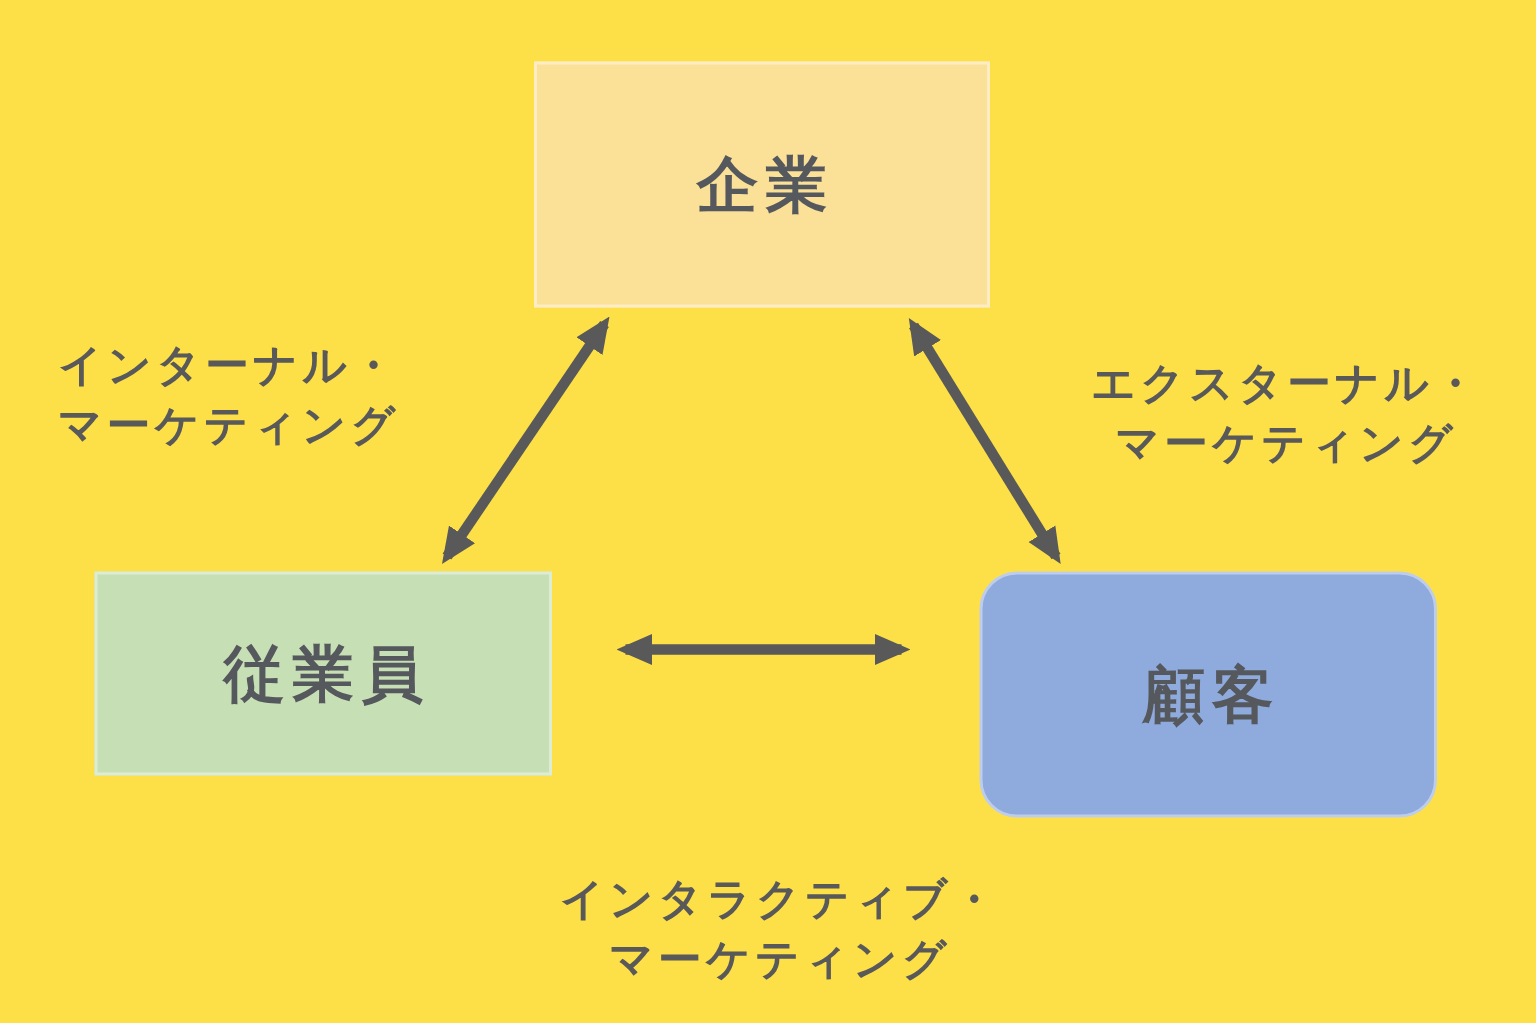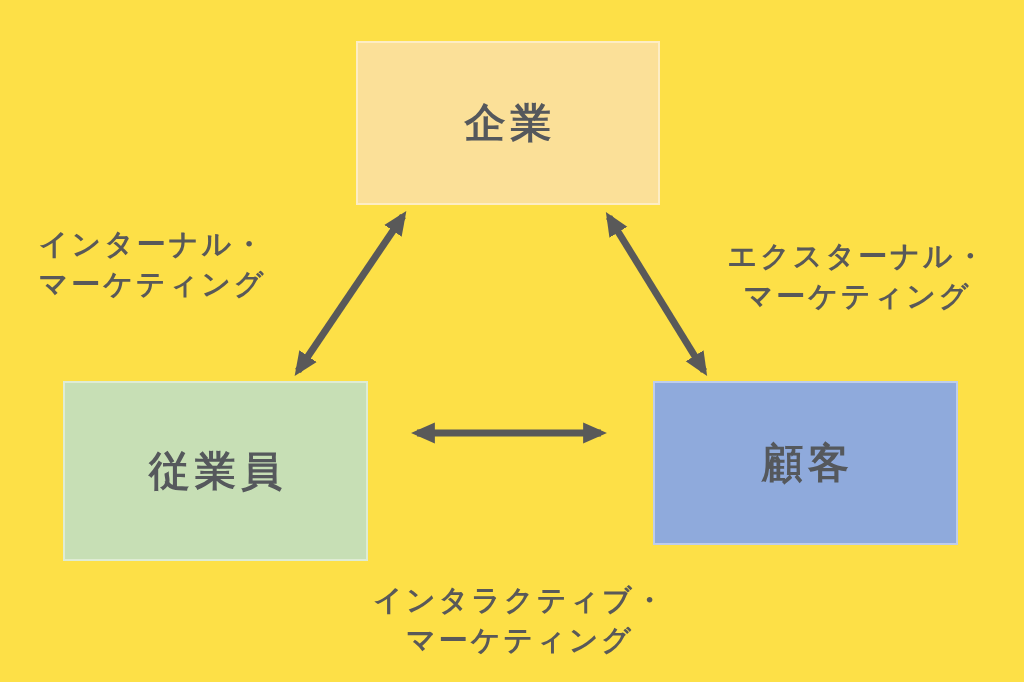--- a/index.html
+++ b/index.html
@@ -30,21 +30,21 @@
     border: 2px solid transparent;
   }
   .node-label {
     font-size: 41px;
     font-weight: 700;
     letter-spacing: 5px;
     text-indent: 5px; 
     white-space: nowrap;
   }
   .node.company  { left: 356px; top: 41px;  width: 304px; height: 164px; }
-  .node.employee { left: 63px;  top: 381px; width: 305px; height: 180px; }
+  .node.employee { left: 63px;  top: 381px; width: 305px; height: 136px; }
   .node.customer { left: 653px; top: 381px; width: 305px; height: 164px; }
 
   .edge-label {
     position: absolute;
     font-size: 29px;
     font-weight: 700;
     letter-spacing: 3px;
     line-height: 1.38;
     text-align: center;
     white-space: nowrap;
@@ -70,21 +70,21 @@
   </svg>
 
   <div class="node company" style="background-color: rgb(251, 224, 152); border-color: rgb(253, 237, 196); color: rgb(85, 88, 92);">
     <span class="node-label">企業</span>
   </div>
 
   <div class="node employee" style="background-color: rgb(199, 223, 181); border-color: rgb(222, 236, 212); color: rgb(85, 88, 92);">
     <span class="node-label">従業員</span>
   </div>
 
-  <div class="node customer" style="background-color: rgb(143, 170, 220); border-color: rgb(190, 205, 236); color: rgb(85, 88, 92);">
+  <div class="node customer" style="background-color: rgb(143, 170, 220); border-color: rgb(190, 205, 236); color: rgb(85, 88, 92); border-radius: 25px;">
     <span class="node-label">顧客</span>
   </div>
 
   <div class="edge-label internal" style="color: rgb(89, 89, 89);">
     <span>インターナル・</span><br>
     <span>マーケティング</span>
   </div>
 
   <div class="edge-label external" style="color: rgb(89, 89, 89);">
     <span>エクスターナル・</span><br>

